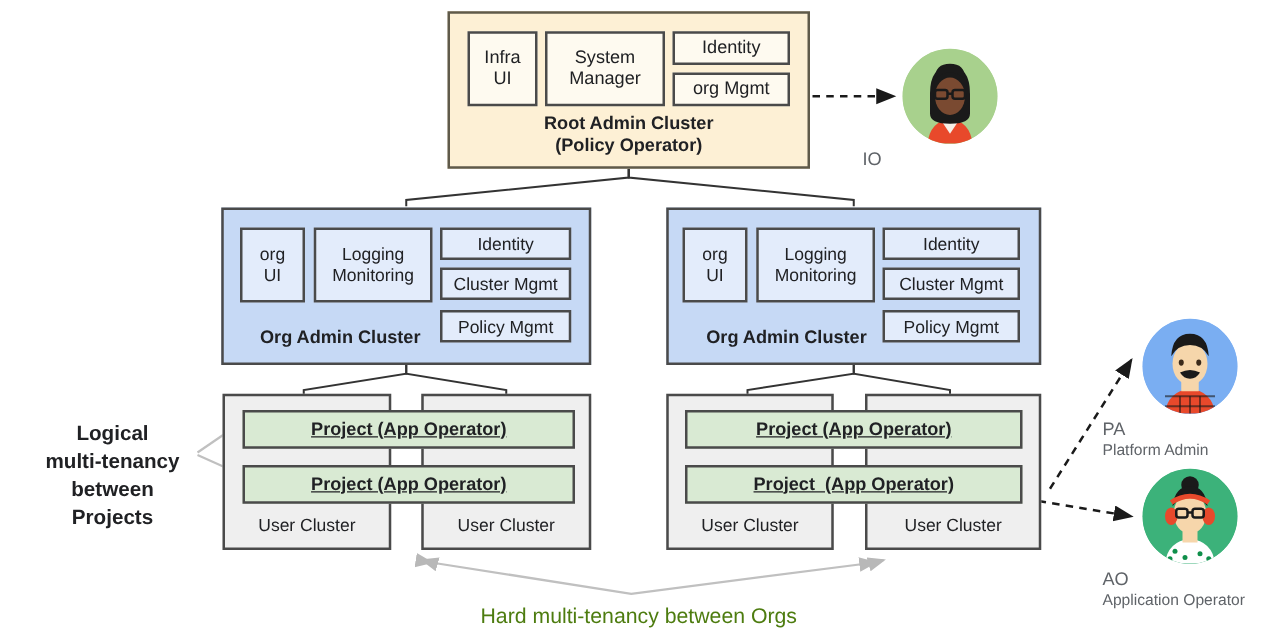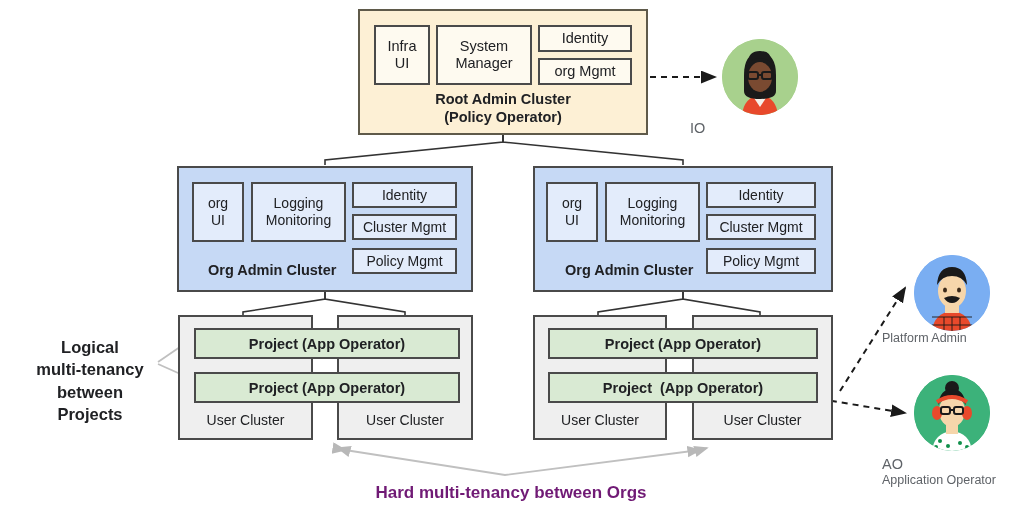--- a/index.html
+++ b/index.html
@@ -99,20 +99,21 @@
   .project-bar {
     position: absolute;
     background: #d9ead3;
     border: 2px solid #4a4a4a;
     display: flex; align-items: center; justify-content: center;
     font-size: 14.5px;
     font-weight: bold;
     color: #202124;
     white-space: pre;
     height: 31px;
+    text-decoration: underline;
   }
 
   
   .persona {
     position: absolute;
     text-align: left;
     width: 140px;
   }
   .avatar {
     width: 76px; height: 76px;
@@ -143,22 +144,22 @@
     color: #202124;
     line-height: 1.35;
     white-space: pre-line;
     margin-top: 33px;
   }
   .bottom-caption {
     position: absolute;
     left: 0; top: 483px; width: 1022px;
     text-align: center;
     font-size: 17px;
-    font-weight: bold;
-    color: #701a75;
+    font-weight: normal;
+    color: #4d7c0f;
   }
 </style>
 </head>
 <body>
 
 <div id="canvas">
 
   <svg class="edges" viewBox="0 0 1022 513">
     <defs>
       <marker id="arrowBlack" markerWidth="9" markerHeight="9" refX="7" refY="3.2" orient="auto">
@@ -262,20 +263,21 @@
         <path d="M18 62 h40 M18 70 h40" stroke="#1a1a1a" stroke-width="1.5" opacity="0.6"></path>
         <path d="M30 62 v14 M38 62 v14 M46 62 v14" stroke="#1a1a1a" stroke-width="1.5" opacity="0.6"></path>
         <path d="M31 50 h14 v8 h-14 z" fill="#f6d6ab"></path>
         <ellipse cx="38" cy="36" rx="14" ry="17" fill="#f6d6ab"></ellipse>
         <path d="M23 30 q1-18 15-18 q14 0 15 18 q-5 -9 -15 -9 q-10 0 -15 9 z" fill="#1a1a1a"></path>
         <ellipse cx="31" cy="35" rx="2" ry="2.5" fill="#3b2a1a"></ellipse>
         <ellipse cx="45" cy="35" rx="2" ry="2.5" fill="#3b2a1a"></ellipse>
         <path d="M30 43 q8-4 16 0 q-3 5 -8 5 q-5 0 -8 -5 z" fill="#1a1a1a"></path>
       </svg>
     </div>
+    <div class="persona-initials">PA</div>
     <div class="persona-role">Platform Admin</div>
   </div>
 
   <div class="persona" style="left:882px; top:375px;">
     <div class="avatar" style="background:#3cb27a;">
       <svg width="76" height="76" viewBox="0 0 76 76">
         <circle cx="38" cy="38" r="38" fill="#3cb27a"></circle>
         <path d="M18 76 q2-18 20-20 q18 2 20 20 z" fill="#ffffff"></path>
         <circle cx="26" cy="66" r="2" fill="#0f8f4a"></circle>
           <circle cx="34" cy="71" r="2" fill="#0f8f4a"></circle>

